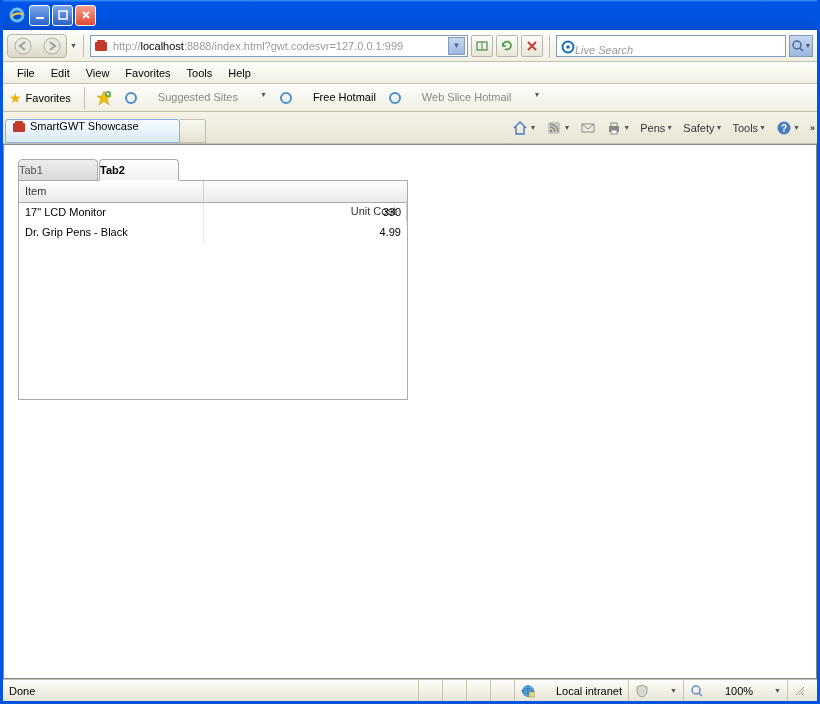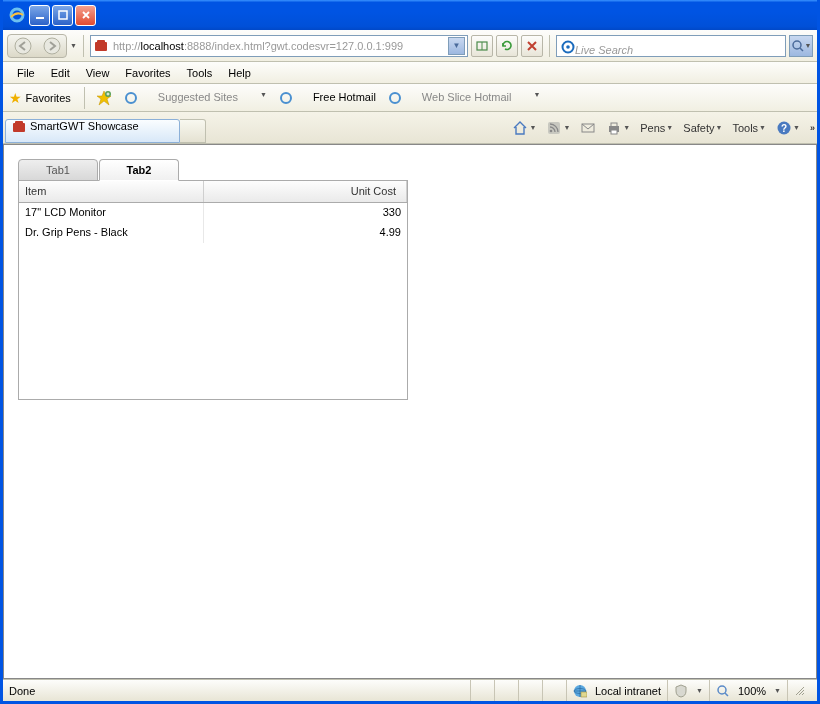--- a/index.html
+++ b/index.html
@@ -171,37 +171,38 @@
   padding: 14px;
 }
 
 
 .sg-tabbar { display: flex; height: 22px; }
 .sg-tab {
   width: 80px; height: 22px;
   background: linear-gradient(to bottom, #fafafa, #e5e5e5);
   border: 1px solid #ababab;
   border-top-left-radius: 4px; border-top-right-radius: 4px;
-  display: flex; align-items: center; justify-content: center;
+  display: flex; align-items: center; justify-content: flex-start;
   font-size: 11px; cursor: pointer;
   margin-right: 1px;
 }
 .sg-tab.inactive { background: linear-gradient(to bottom, #eee, #d8d8d8); color: #555; }
 .sg-tab.active { background: linear-gradient(to bottom, #fff, #f0f0f0); font-weight: bold; border-bottom: 1px solid white; z-index: 2; position: relative; }
 .sg-panel {
   width: 390px; height: 220px;
   border: 1px solid #ababab;
   margin-top: -1px;
   background: white;
 }
 .sg-grid { width: 100%; }
 .sg-grid-header {
   display: flex; height: 22px;
   background: linear-gradient(to bottom, #fdfdfd, #eaeaea);
   border-bottom: 1px solid #ababab;
+  flex-direction: column;
 }
 .sg-grid-header-cell {
   padding: 4px 6px; font-size: 11px; color: #333;
   border-right: 1px solid #cfcfcf;
 }
 .sg-col-item { width: 185px; }
 .sg-col-cost { flex: 1; text-align: right; padding-right: 10px; }
 .sg-grid-body { border-left: none; }
 .sg-grid-row { display: flex; height: 20px; }
 .sg-grid-cell { padding: 3px 6px; font-size: 11px; }
@@ -213,21 +214,21 @@
   background: linear-gradient(to bottom, #fdfdfb, #e8e5d5);
   border-top: 1px solid #c0c0b0;
   display: flex; align-items: center;
   padding: 0 6px;
   font-size: 11px;
 }
 .status-left { flex: 1; }
 .status-seg {
   border-left: 1px solid #c8c5b5;
   height: 100%; display: flex; align-items: center;
-  padding: 0 6px; gap: 8px;
+  padding: 0 6px; gap: 21px;
 }
 .status-seg.narrow { width: 24px; }
 .zone-icon { width: 14px; height: 14px; }
 .ico-green { color: #3a9a3a; }
 .ico-red { color: #c04030; }
 </style>
 </head>
 <body>
 
 <div class="window">

